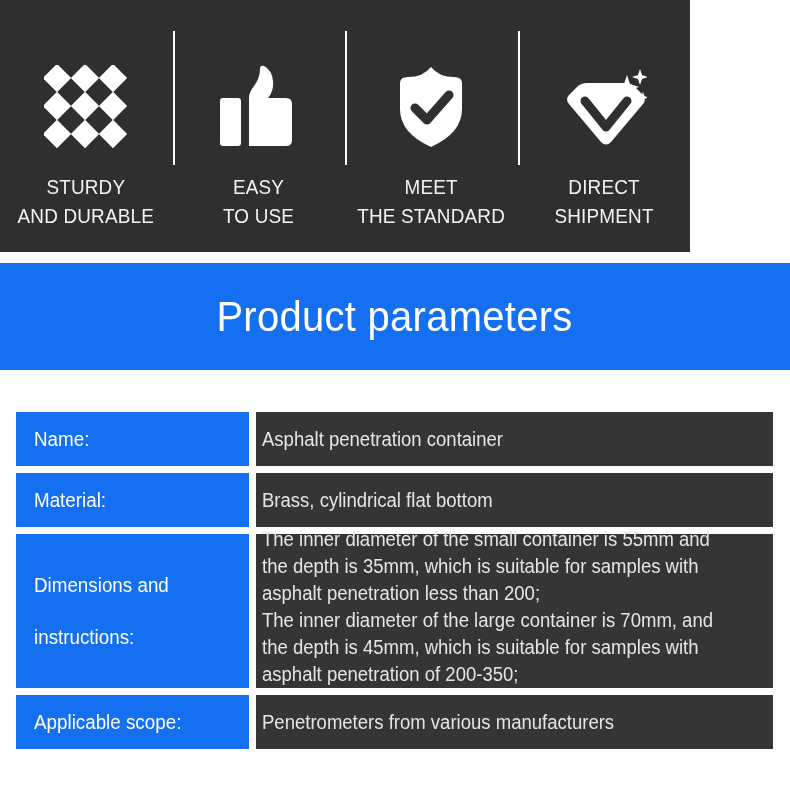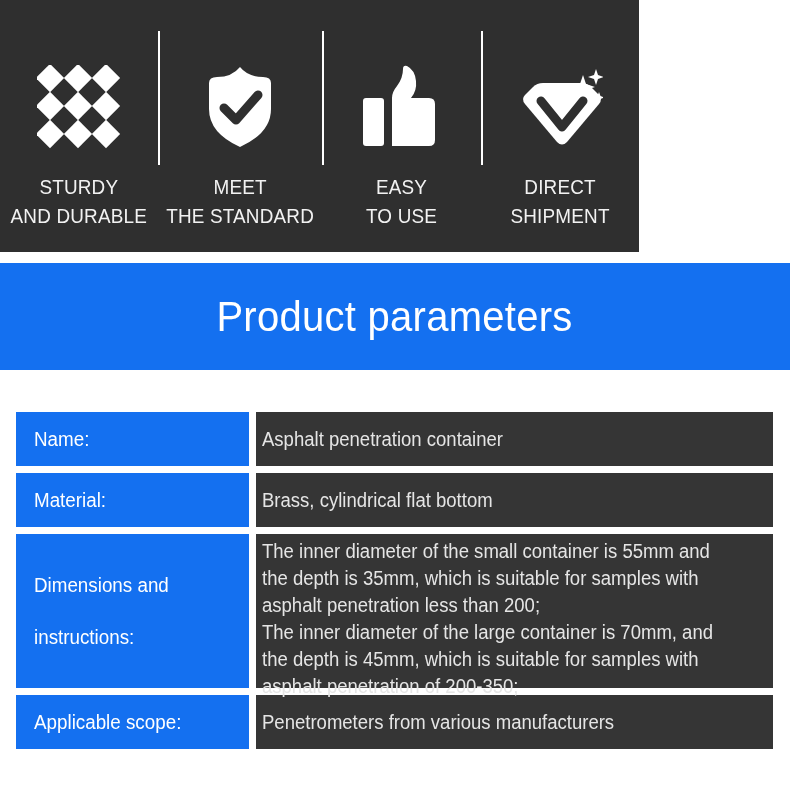--- a/index.html
+++ b/index.html
@@ -11,21 +11,21 @@
   body {
     width: 790px;
     height: 792px;
     font-family: "Liberation Sans", "DejaVu Sans", sans-serif;
     overflow: hidden;
   }
 
   
   .feature-banner {
     position: relative;
-    width: 639px;
+    width: 690px;
     height: 252px;
     background: #2f2f2f;
     display: flex;
     flex-direction: row;
     align-items: flex-end;
     box-sizing: border-box;
   }
   .feature-cell {
     position: relative;
     flex: 1 1 0;
@@ -126,21 +126,21 @@
     box-sizing: border-box;
     padding: 0 0 0 6px;
     display: flex;
     align-items: center;
     font-size: 19.5px;
     line-height: 26px;
   }
   .spec-val .valtext { transform: scaleX(0.95); transform-origin: left center; white-space: pre-line; }
   .row-h1 { height: 54px; }
   .row-h2 { height: 154px; }
-  .row-h2 .spec-val { align-items: center; padding-top: 16px; }
+  .row-h2 .spec-val { align-items: flex-end; padding-top: 16px; }
   .row-h2 .spec-val .valtext { line-height: 27px; }
 </style>
 </head>
 <body>
 
 <div class="feature-banner">
 
   <div class="feature-cell">
     <div class="feature-icon">
       <svg width="84" height="84" viewBox="0 0 84 84" aria-hidden="true">
@@ -158,43 +158,43 @@
       </svg>
     </div>
     <div class="feature-label">
       <span>STURDY</span>
       <span class="l2">AND DURABLE</span>
     </div>
   </div>
 
   <div class="feature-cell">
     <div class="feature-icon">
-      <svg width="74" height="84" viewBox="0 0 74 84" aria-hidden="true">
-        <path fill="#ffffff" d="M37 2 Q45 12 60 12 Q68 12 68 18 V44 Q68 68 37 82 Q6 68 6 44 V18 Q6 12 14 12 Q29 12 37 2 Z"></path>
-        <path d="M21 43 L33 55 L55 30" stroke="#2f2f2f" stroke-width="9" stroke-linecap="round" stroke-linejoin="round" fill="none"></path>
-      </svg>
-    </div>
-    <div class="feature-label">
-      <span>MEET</span>
-      <span class="l2">THE STANDARD</span>
-    </div>
-  </div>
-
-  <div class="feature-cell">
-    <div class="feature-icon">
       <svg width="78" height="84" viewBox="0 0 78 84" aria-hidden="true">
         <g fill="#ffffff">
           <rect x="0" y="33" width="21" height="48" rx="3"></rect>
           <path d="M29 81 V33 Q29 27 34 21 Q40 13 40 4 Q40 0 44 1 Q52 5 53 16 Q54 26 48 33 H66 Q72 33 72 39 V75 Q72 81 66 81 Z"></path>
         </g>
       </svg>
     </div>
     <div class="feature-label">
       <span>EASY</span>
       <span class="l2">TO USE</span>
+    </div>
+  </div>
+
+  <div class="feature-cell">
+    <div class="feature-icon">
+      <svg width="74" height="84" viewBox="0 0 74 84" aria-hidden="true">
+        <path fill="#ffffff" d="M37 2 Q45 12 60 12 Q68 12 68 18 V44 Q68 68 37 82 Q6 68 6 44 V18 Q6 12 14 12 Q29 12 37 2 Z"></path>
+        <path d="M21 43 L33 55 L55 30" stroke="#2f2f2f" stroke-width="9" stroke-linecap="round" stroke-linejoin="round" fill="none"></path>
+      </svg>
+    </div>
+    <div class="feature-label">
+      <span>MEET</span>
+      <span class="l2">THE STANDARD</span>
     </div>
   </div>
 
   <div class="feature-cell">
     <div class="feature-icon">
       <svg width="86" height="84" viewBox="0 0 86 84" aria-hidden="true">
         <g fill="#ffffff">
           <path d="M26 18 H64 Q70 18 74 22 L82 30 Q86 34 82 39 L50 77 Q45 82 40 77 L8 39 Q4 34 8 30 L16 22 Q20 18 26 18 Z"></path>
           <path d="M66 10 L69 19 L78 22 L69 25 L66 34 L63 25 L54 22 L63 19 Z"></path>
           <path d="M79 4 L81 10 L87 12 L81 14 L79 20 L77 14 L71 12 L77 10 Z"></path>

